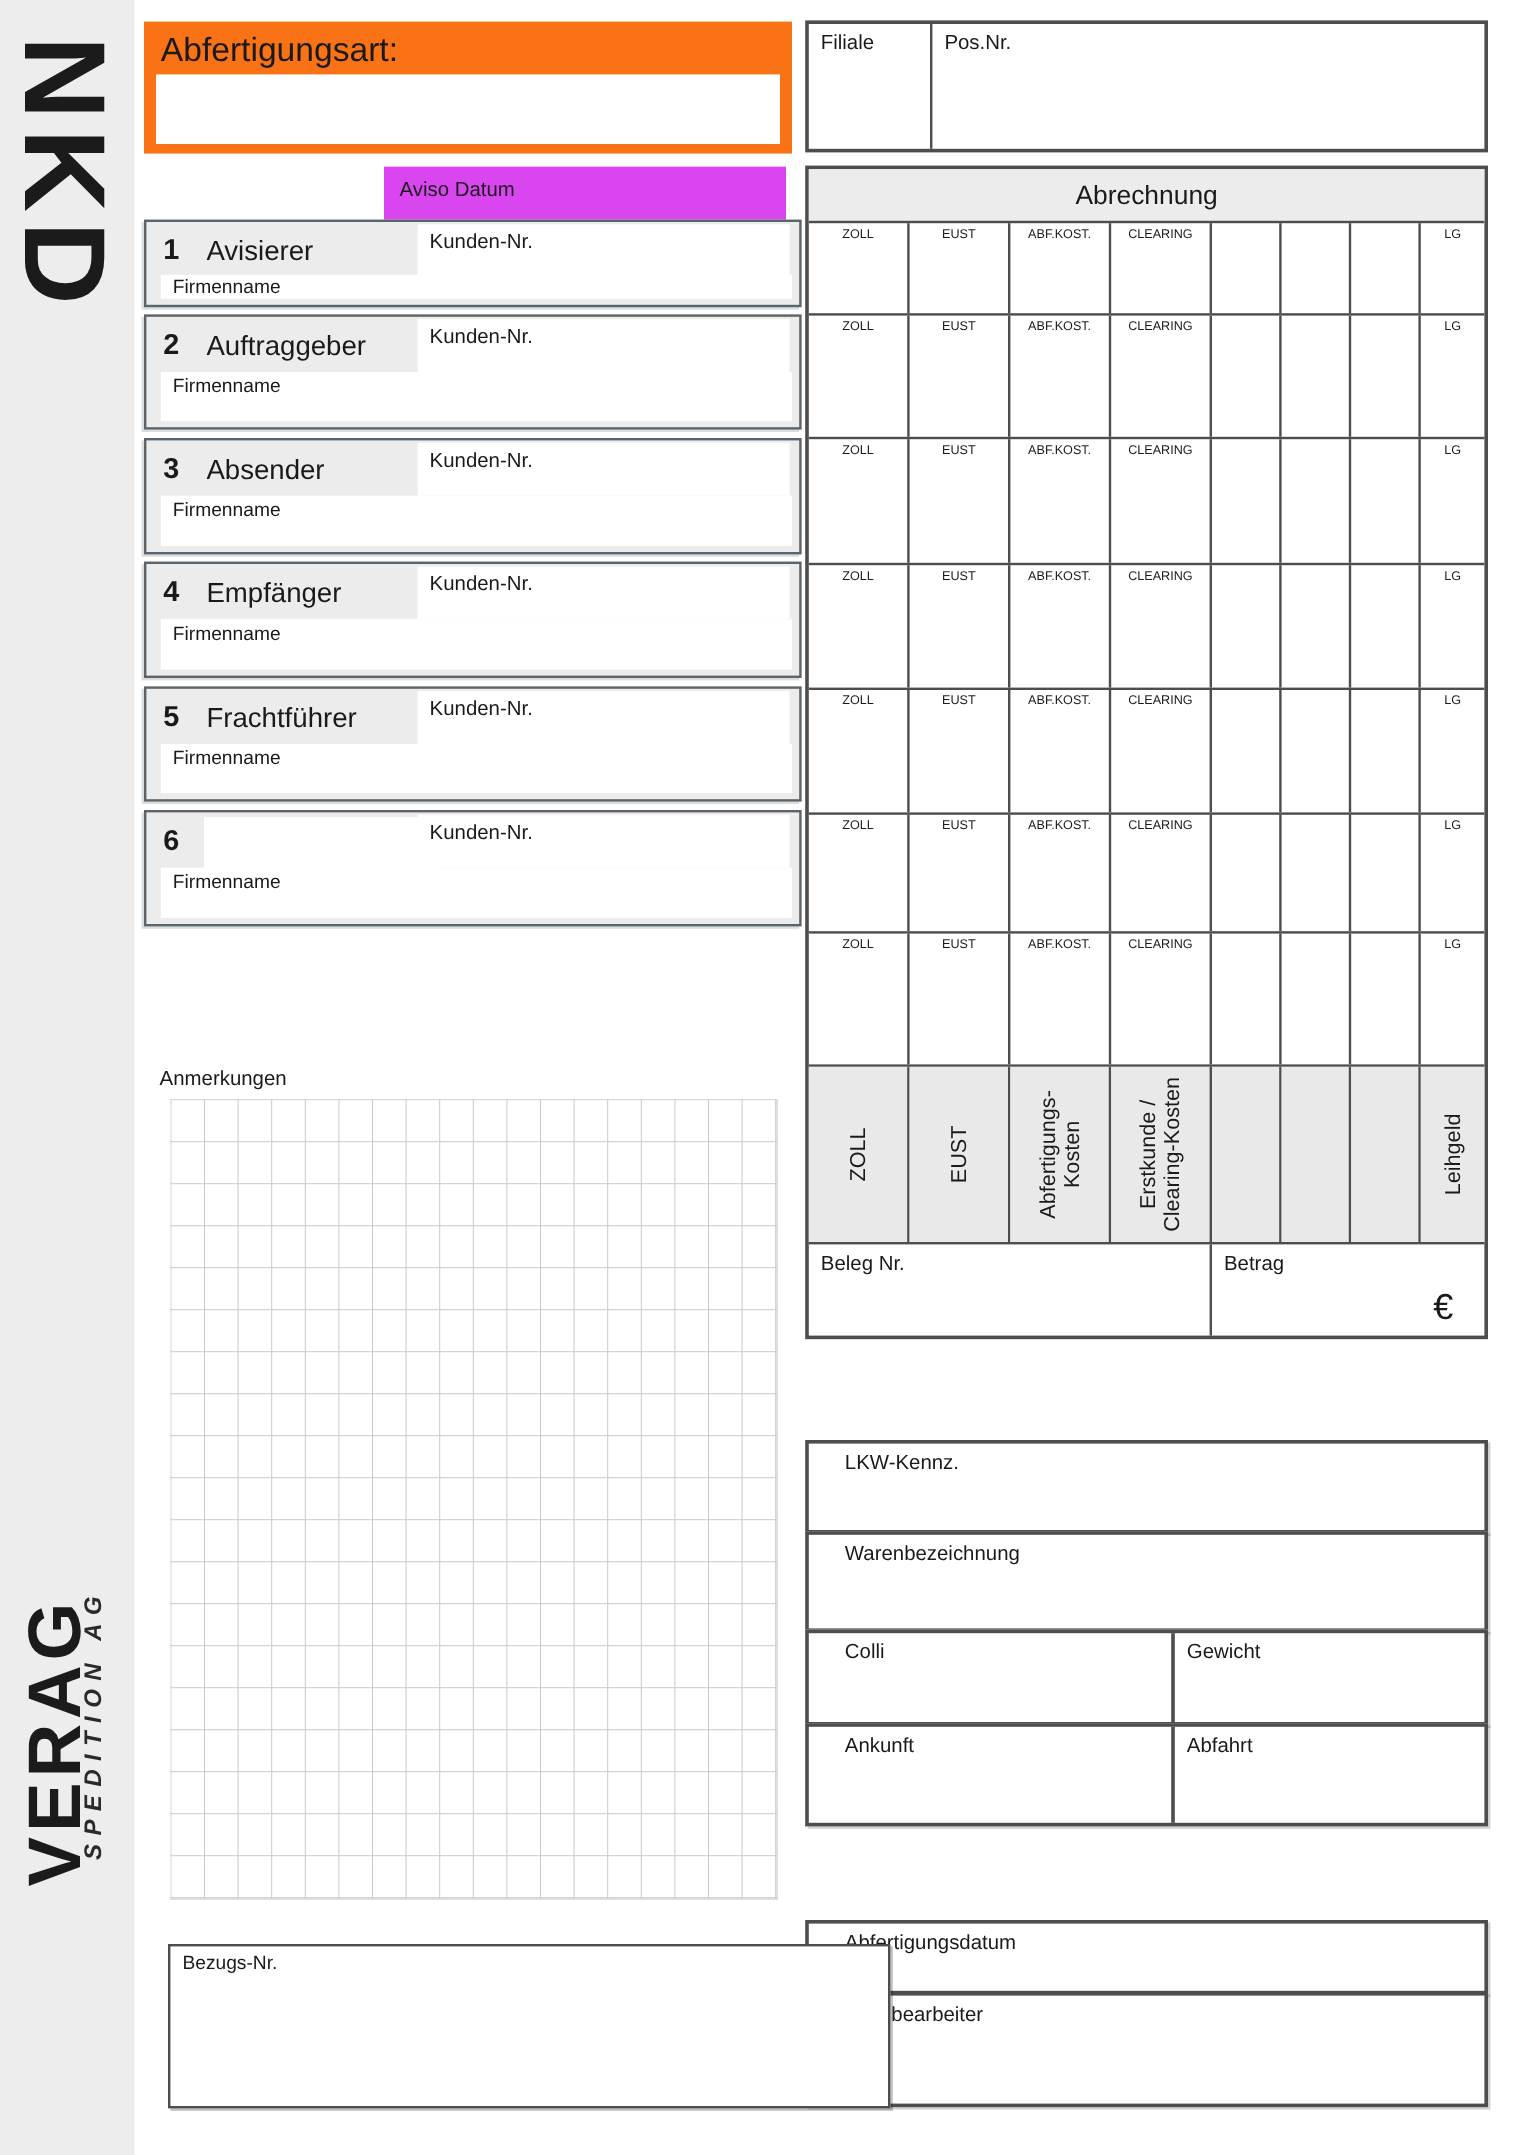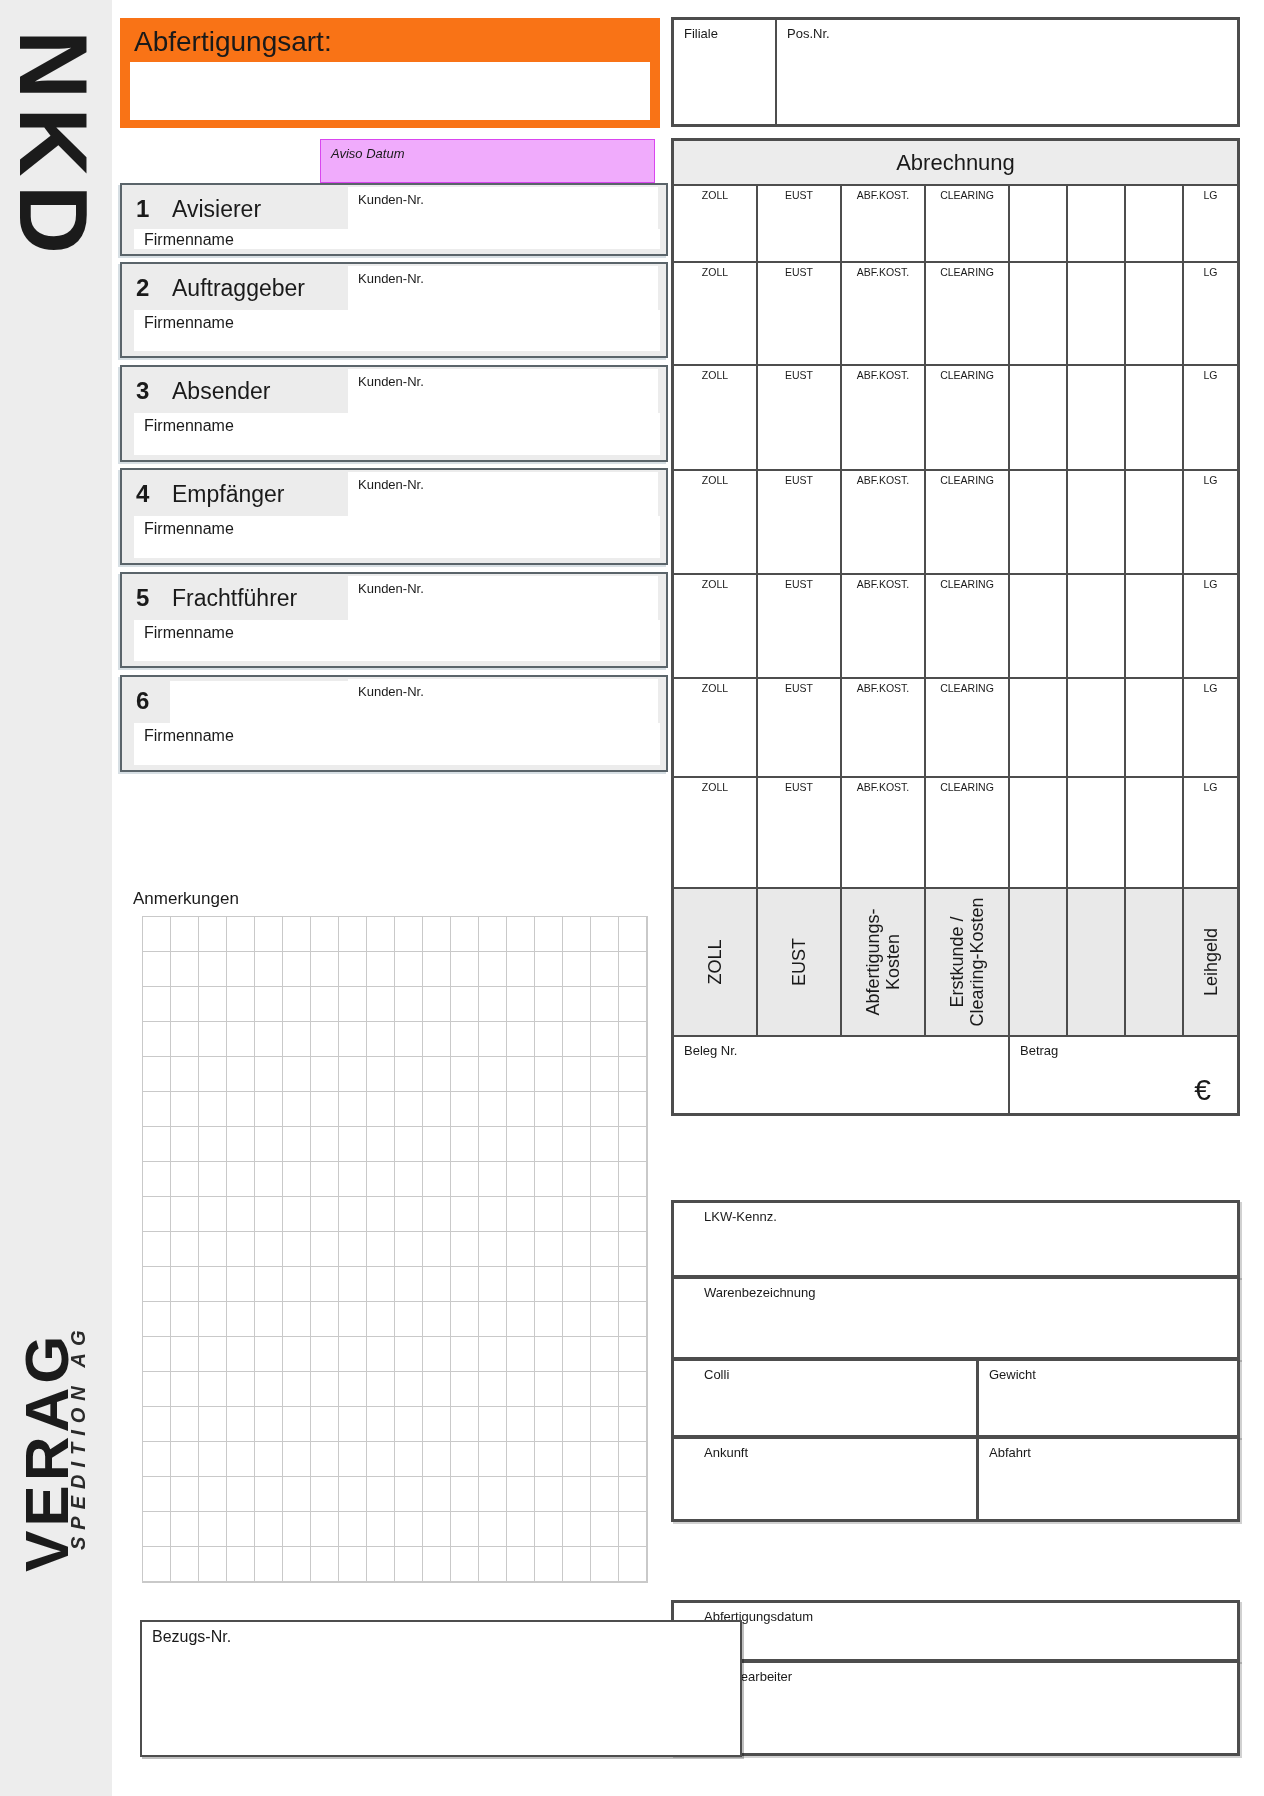--- a/index.html
+++ b/index.html
@@ -15,24 +15,24 @@
        font-size:20px;font-weight:bold;font-style:italic;letter-spacing:7px;line-height:1;color:#2a2a2a;}
   
   .band{position:absolute;left:120px;top:18px;width:540px;height:110px;background:#f97316;}
   .band-label{position:absolute;left:14px;top:8px;font-size:28px;}
   .band-input{position:absolute;left:10px;top:44px;width:520px;height:58px;background:#fff;}
   
   .filiale-box{position:absolute;left:671px;top:17px;width:569px;height:110px;background:#fff;
        border:3px solid #4d4d4d;box-sizing:border-box;display:flex;}
   .filiale-cell{width:101px;border-right:2px solid #4d4d4d;}
   .posnr-cell{flex:1;}
-  .box-label{font-size:13px;padding:6px 10px;display:block;}
-  
-  .aviso{position:absolute;left:320px;top:139px;width:335px;height:44px;background:#f0abfc;
-       border:1px solid #d946ef;box-shadow:0 1px 0 #cfcfcf;box-sizing:border-box;font-style:italic;}
+  .box-label{font-size:17px;padding:6px 10px;display:block;}
+  
+  .aviso{position:absolute;left:320px;top:139px;width:335px;height:44px;background:#d946ef;
+       border:3px solid #d946ef;box-shadow:0 1px 0 #cfcfcf;box-sizing:border-box;}
   
   .section{position:absolute;left:120px;width:548px;background:#ececec;
        border:2px solid #5a646a;box-sizing:border-box;box-shadow:-2px 2px 0 rgba(150,170,185,.38);}
   .sec-num{position:absolute;left:14px;top:10px;font-size:24px;font-weight:bold;}
   .sec-name{position:absolute;left:50px;top:11px;font-size:23px;}
   .sec-name-input{position:absolute;left:48px;top:4px;width:196px;height:44px;background:#fff;}
   .kunden{position:absolute;right:8px;top:2px;width:310px;height:44px;background:#fff;}
   .kunden .box-label{padding:5px 10px;}
   .firmen{position:absolute;left:12px;right:6px;top:46px;bottom:5px;background:#fff;}
   .firmen .box-label{font-size:16px;padding:4px 10px;}

